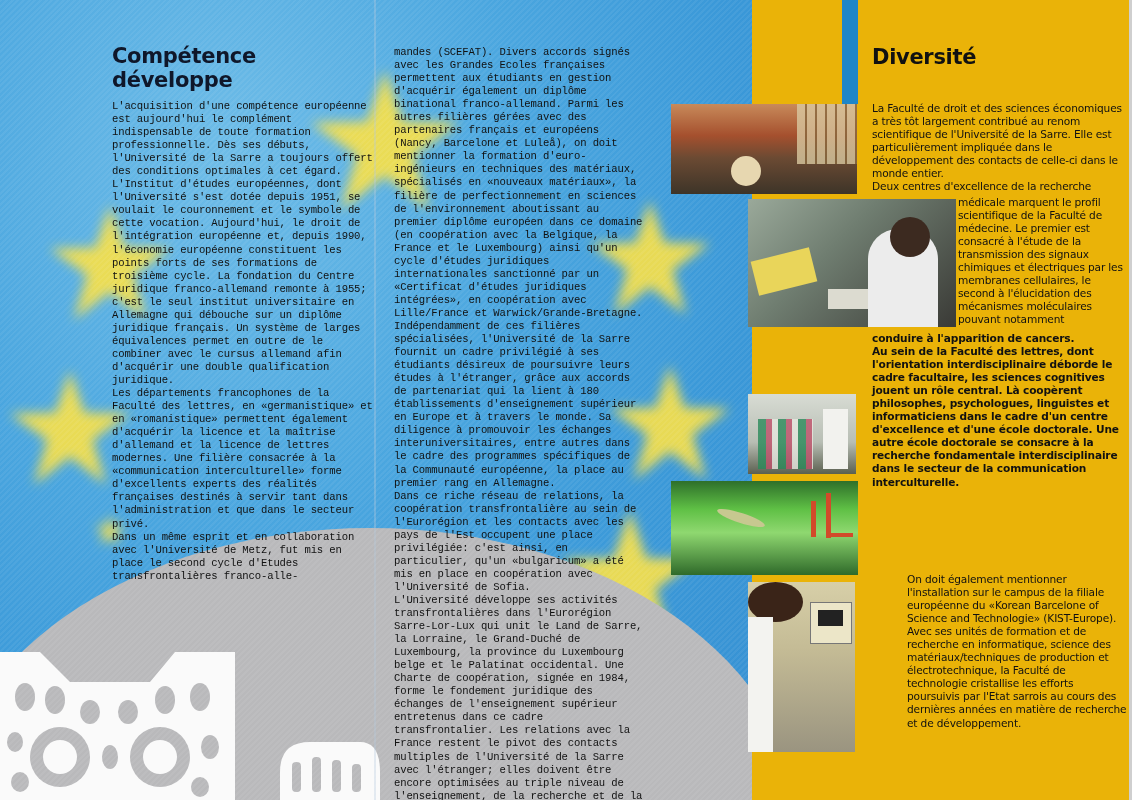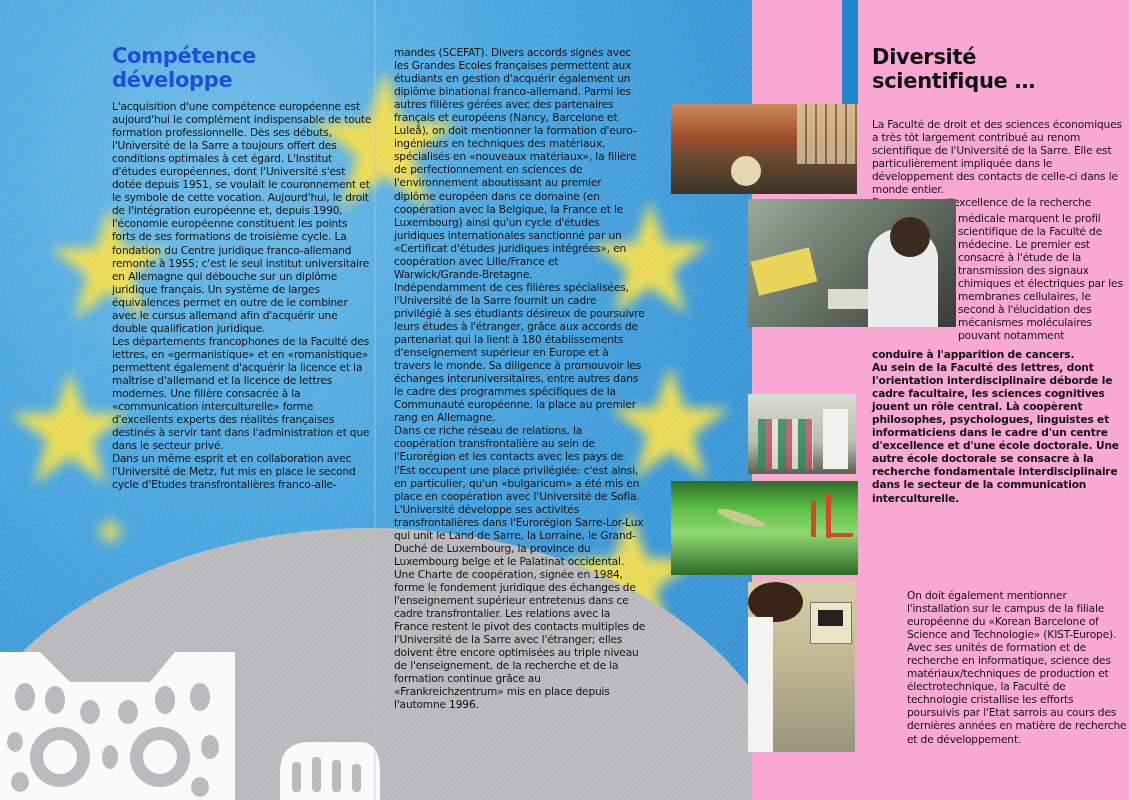--- a/index.html
+++ b/index.html
@@ -14,27 +14,27 @@
     background: repeating-linear-gradient(135deg, rgba(255,255,255,0.06) 0 2px, rgba(0,0,0,0) 2px 4px);
   }
   .star { position:absolute; filter: blur(6px); opacity:0.92; }
   .fold { position:absolute; top:0; width:2px; height:800px; background:rgba(180,200,220,0.35); }
   .globe {
     position:absolute; left:-60px; top:528px; width:860px; height:600px;
     border-radius:50%; background:#b9b9bb;
   }
   .owl { position:absolute; left:0; top:582px; }
   .col { position:absolute; color:#111; font-size:10.6px; line-height:13.05px; letter-spacing:-0.15px; }
-  .col p { margin:0; text-indent:0; }
-  h1 { margin:0; font-family:"DejaVu Sans", sans-serif; font-weight:bold; font-size:21px; line-height:24px; color:#1d4ed8; letter-spacing:-0.3px; }
-  .right-panel { position:absolute; left:752px; top:0; width:380px; height:800px; background:#f9a8d4; }
+  .col p { margin:0; text-indent:0;font-family:Liberation Mono, monospace; }
+  h1 { margin:0; font-family:"DejaVu Sans", sans-serif; font-weight:bold; font-size:21px; line-height:24px; color:#0f172a; letter-spacing:-0.3px; }
+  .right-panel { position:absolute; left:752px; top:0; width:380px; height:800px; background:#eab308; }
   .right-panel .accent { position:absolute; left:90px; top:0; width:16px; height:104px; background:#1f86c8; }
   .right-panel h1 { color:#111; position:absolute; left:120px; top:45px; font-size:21px; line-height:24px; }
   .photo { position:absolute; overflow:hidden; }
-  .rtext { position:absolute; font-size:10.6px; line-height:13.05px; color:#111; letter-spacing:-0.15px;margin-top:16px; }
+  .rtext { position:absolute; font-size:10.6px; line-height:13.05px; color:#111; letter-spacing:-0.15px; }
   .rtext p { margin:0; }
   .edge { position:absolute; right:0; top:0; width:3px; height:800px; background:#cfcfcf; }
 </style>
 </head>
 <body>
 
 <div class="blue-bg">
   <svg class="star" style="left:310px;top:70px" width="150" height="140" viewBox="0 0 100 95">
       <polygon points="50,0 62,35 100,36 69,58 80,95 50,72 20,95 31,58 0,36 38,35" fill="#f7e04a"></polygon>
     </svg>
@@ -106,21 +106,20 @@
   <p>mandes (SCEFAT). Divers accords signés avec les Grandes Ecoles françaises permettent aux étudiants en gestion d'acquérir également un diplôme binational franco-allemand. Parmi les autres filières gérées avec des partenaires français et européens (Nancy, Barcelone et Luleå), on doit mentionner la formation d'euro-ingénieurs en techniques des matériaux, spécialisés en «nouveaux matériaux», la filière de perfectionnement en sciences de l'environnement aboutissant au premier diplôme européen dans ce domaine (en coopération avec la Belgique, la France et le Luxembourg) ainsi qu'un cycle d'études juridiques internationales sanctionné par un «Certificat d'études juridiques intégrées», en coopération avec Lille/France et Warwick/Grande-Bretagne.</p>
   <p>Indépendamment de ces filières spécialisées, l'Université de la Sarre fournit un cadre privilégié à ses étudiants désireux de poursuivre leurs études à l'étranger, grâce aux accords de partenariat qui la lient à 180 établissements d'enseignement supérieur en Europe et à travers le monde. Sa diligence à promouvoir les échanges interuniversitaires, entre autres dans le cadre des programmes spécifiques de la Communauté européenne, la place au premier rang en Allemagne.</p>
   <p>Dans ce riche réseau de relations, la coopération transfrontalière au sein de l'Eurorégion et les contacts avec les pays de l'Est occupent une place privilégiée: c'est ainsi, en particulier, qu'un «bulgaricum» a été mis en place en coopération avec l'Université de Sofia.</p>
   <p>L'Université développe ses activités transfrontalières dans l'Eurorégion Sarre-Lor-Lux qui unit le Land de Sarre, la Lorraine, le Grand-Duché de Luxembourg, la province du Luxembourg belge et le Palatinat occidental. Une Charte de coopération, signée en 1984, forme le fondement juridique des échanges de l'enseignement supérieur entretenus dans ce cadre transfrontalier. Les relations avec la France restent le pivot des contacts multiples de l'Université de la Sarre avec l'étranger; elles doivent être encore optimisées au triple niveau de l'enseignement, de la recherche et de la formation continue grâce au «Frankreichzentrum» mis en place depuis l'automne 1996.</p>
 </div>
 
 <div class="right-panel">
   <div class="accent"></div>
   <h1>
     <span>Diversité</span><br>
-    <span>scientifique …</span>
   </h1>
   <div class="edge"></div>
 
   <div class="rtext" style="left:120px; top:102px; width:255px;">
     <p>La Faculté de droit et des sciences économiques a très tôt largement contribué au renom scientifique de l'Université de la Sarre. Elle est particulièrement impliquée dans le développement des contacts de celle-ci dans le monde entier.</p>
     <p>Deux centres d'excellence de la recherche</p>
   </div>
   <div class="rtext" style="left:206px; top:196px; width:172px;">
     <p>médicale marquent le profil scientifique de la Faculté de médecine. Le premier est consacré à l'étude de la transmission des signaux chimiques et électriques par les membranes cellulaires, le second à l'élucidation des mécanismes moléculaires pouvant notamment</p>
   </div>

